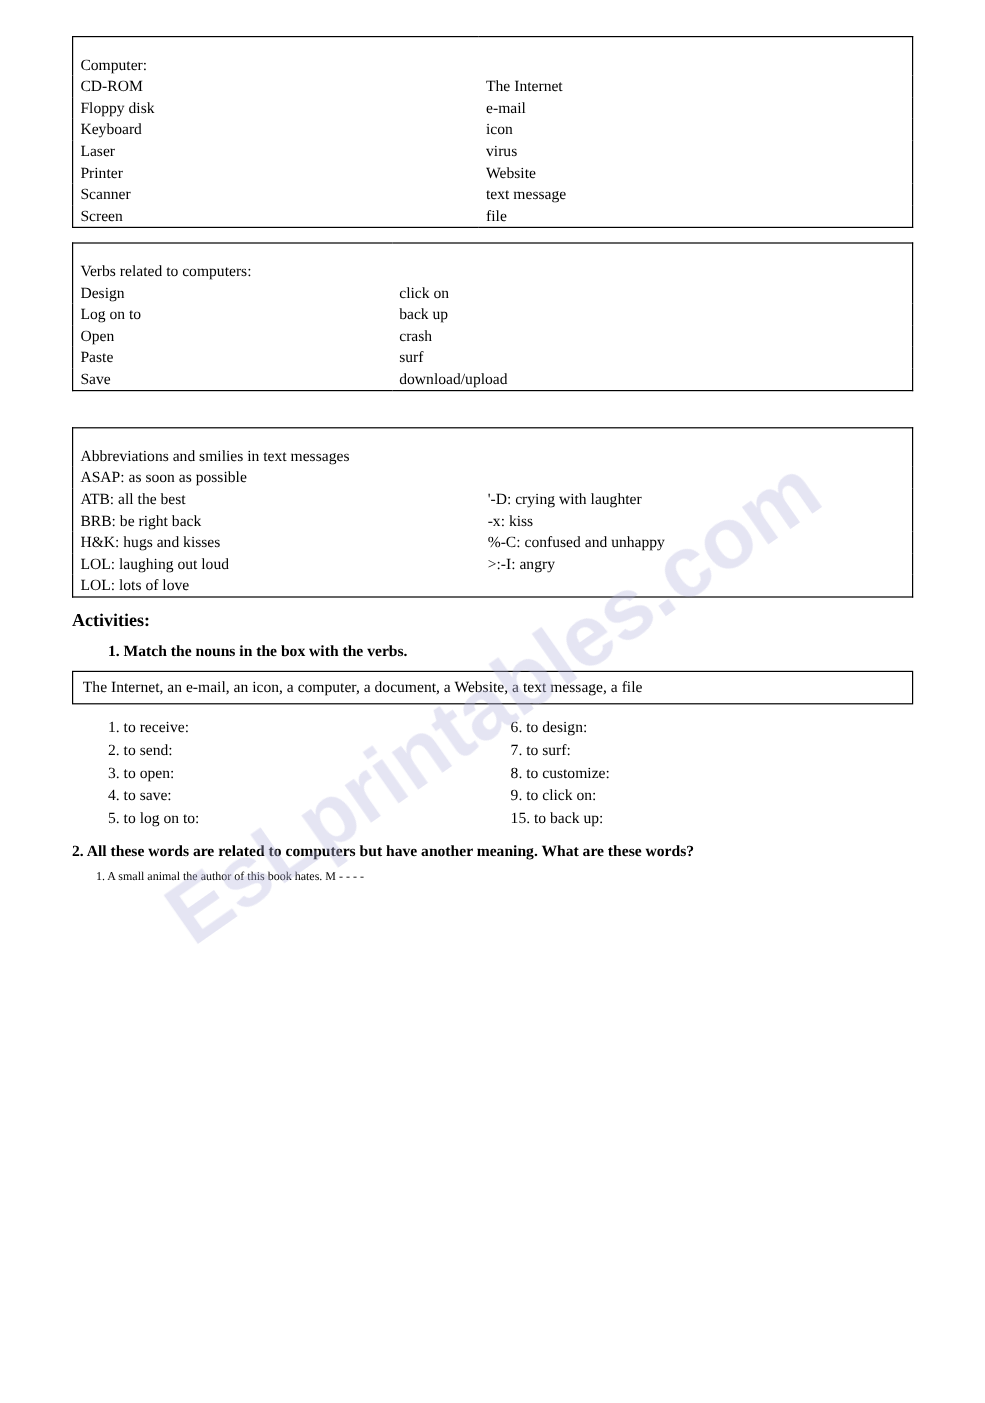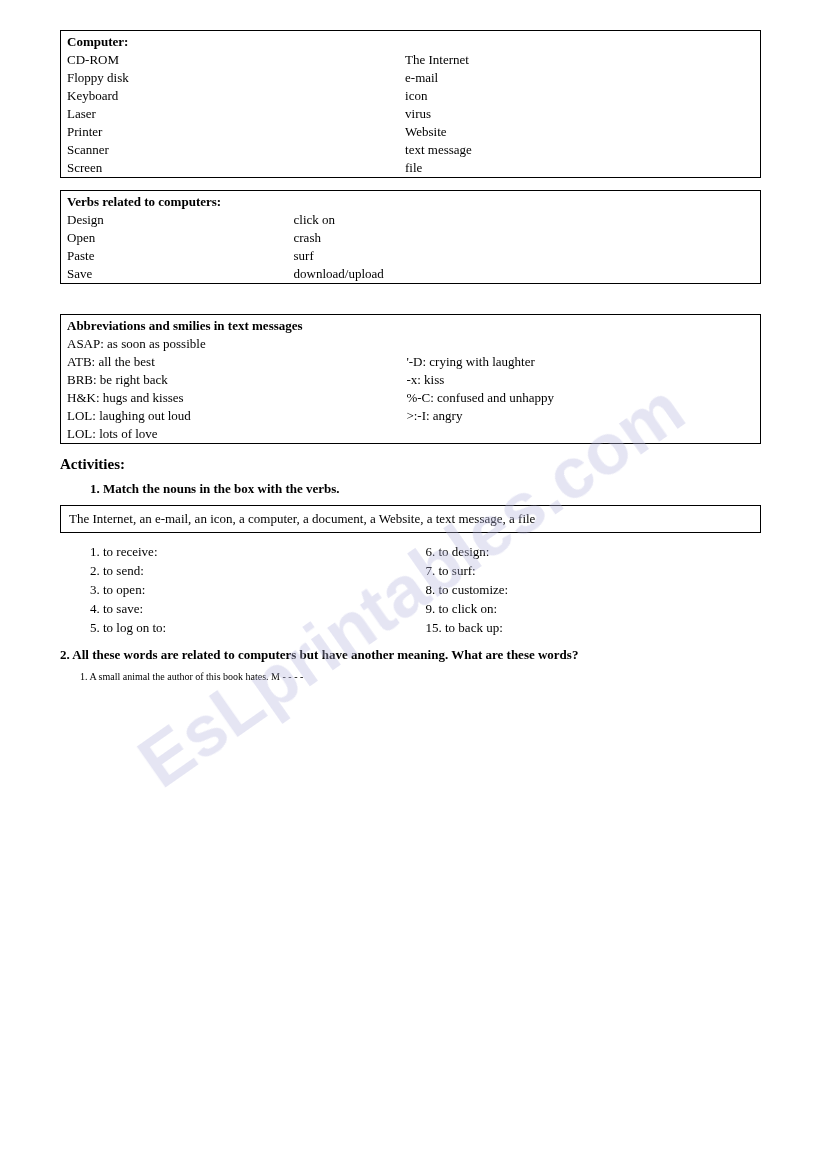--- a/index.html
+++ b/index.html
@@ -43,22 +43,22 @@
       border: 1.5px solid #000;
       margin-bottom: 12px;
     }
 
     table.main-table td {
       padding: 1px 6px;
       vertical-align: top;
     }
 
     table.main-table tr:first-child td {
-      font-weight: bold;
-      padding-top: 3px;
+      font-weight: normal;
+      padding-top: 15px;
     }
 
     .activities-heading {
       font-weight: bold;
       font-size: 15px;
       margin: 10px 0 8px 0;
     }
 
     .activity-question {
       margin: 8px 0 8px 30px;
@@ -150,20 +150,24 @@
   </table>
 
 <table class="main-table">
   <tbody>
       <tr>
     <td colspan="2" class="table-header">Verbs related to computers:</td>
   </tr>
   <tr>
     <td>Design</td>
     <td>click on</td>
+  </tr>
+  <tr>
+    <td>Log on to</td>
+    <td>back up</td>
   </tr>
   <tr>
     <td>Open</td>
     <td>crash</td>
   </tr>
   <tr>
     <td>Paste</td>
     <td>surf</td>
   </tr>
   <tr>

